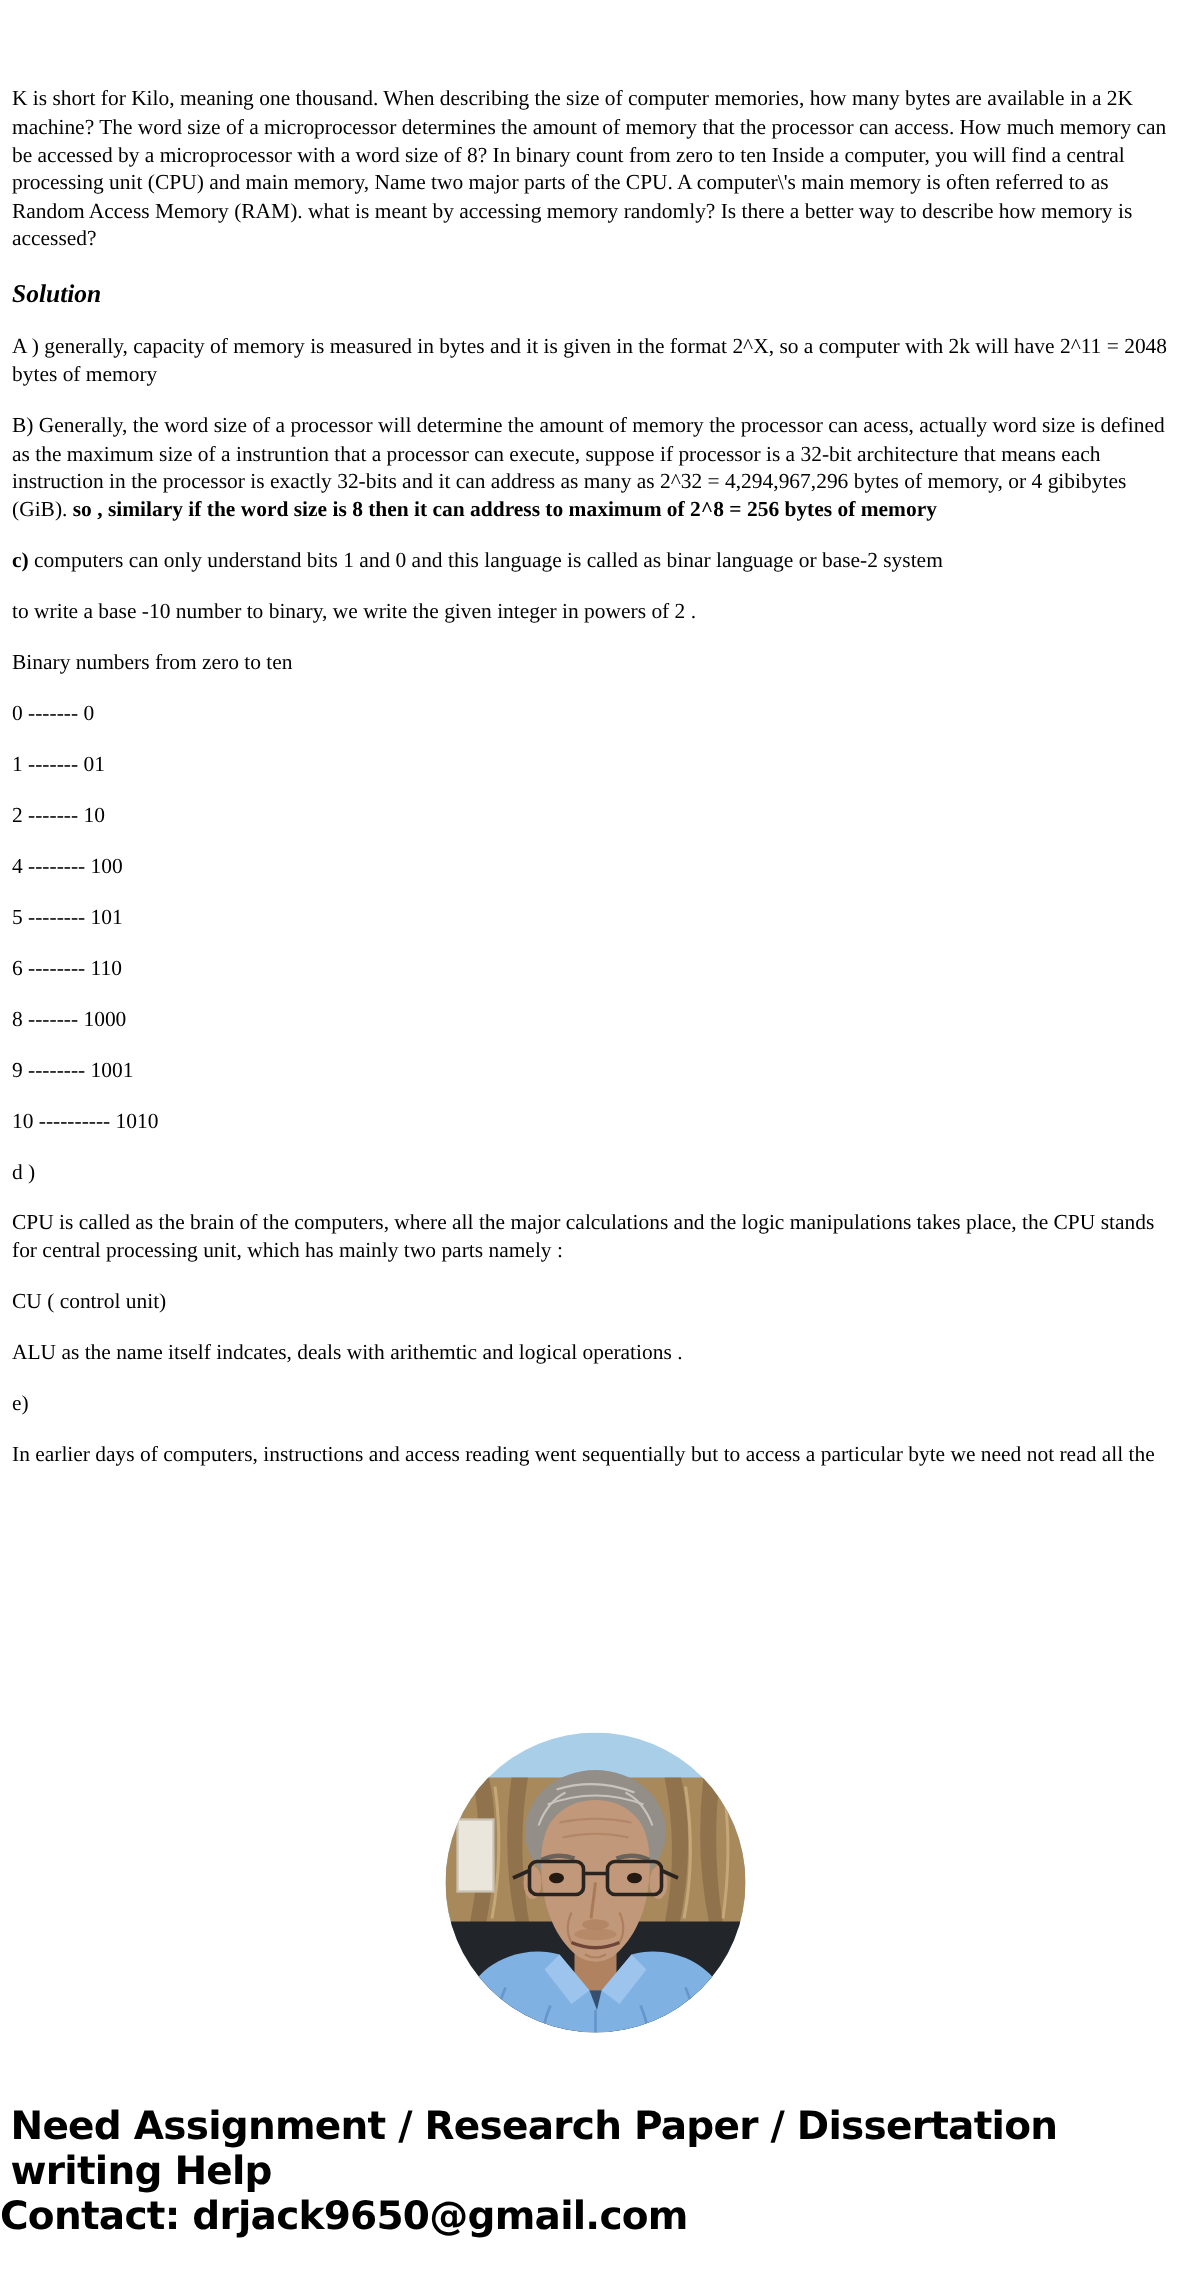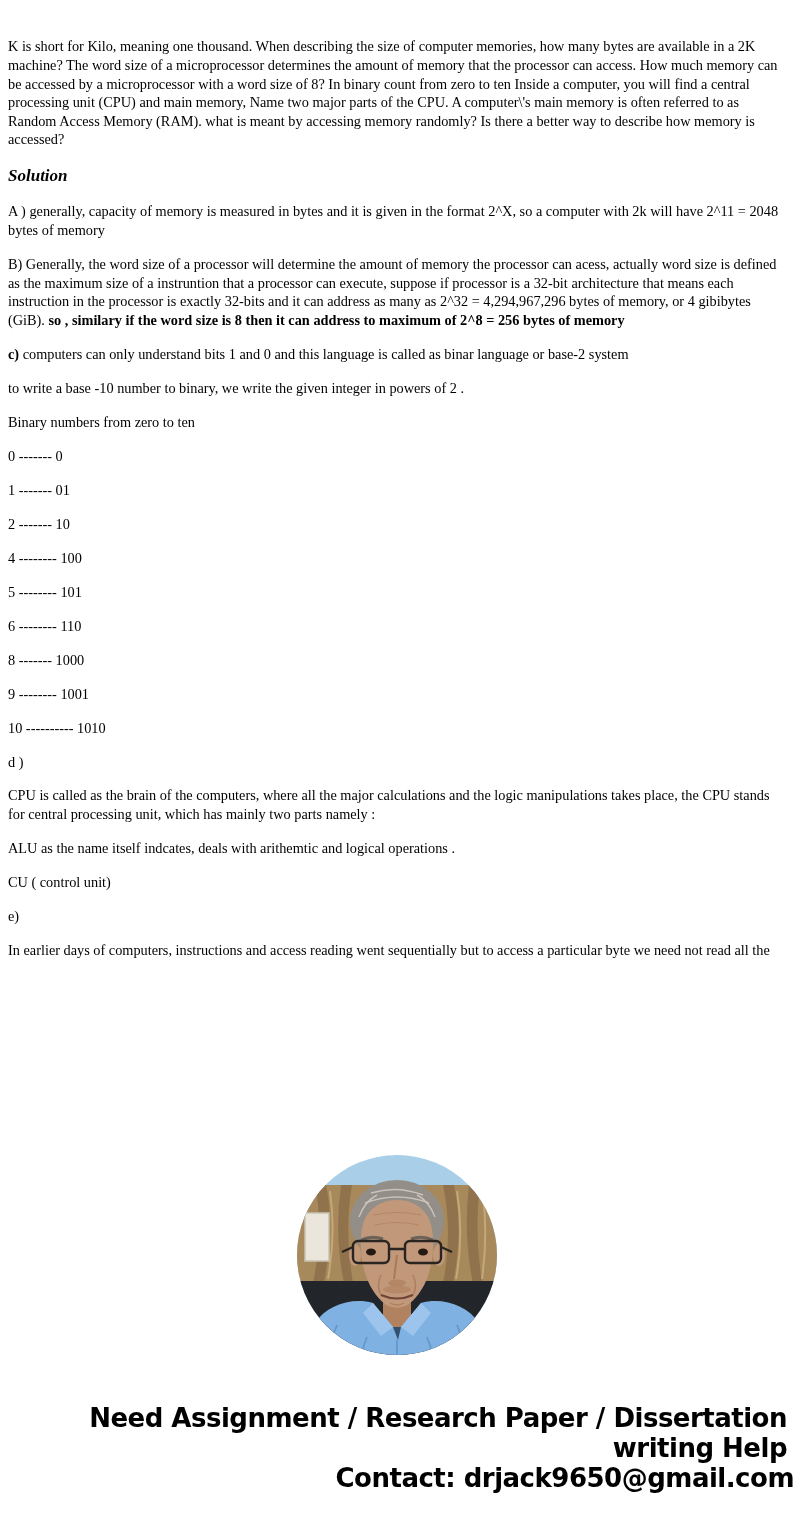--- a/index.html
+++ b/index.html
@@ -2,29 +2,29 @@
 <html><head>
 <meta charset="utf-8">
 <style>
   html,body{margin:0;padding:0;}
   body{
     width:794px;height:1523px;background:#ffffff;color:#000000;
     font-family:"Liberation Serif", serif;overflow:hidden;position:relative;
   }
   .doc{
     box-sizing:border-box;height:1127px;overflow:hidden;
-    padding:22px 9px 0 8px;font-size:14.3px;line-height:18.6px;
+    padding:42px 9px 0 8px;font-size:14.3px;line-height:18.6px;
   }
   .doc p{margin:15.4px 0;}
   .doc h2{font-size:17px;line-height:22px;margin:16px 0 0;font-weight:bold;font-style:italic;}
   .doc i{font-style:italic;}
   .doc b{font-weight:bold;}
   .avatar{display:block;margin:28px auto 0;}
   .footer{
-    margin-top:48px;text-align:right;
+    margin-top:48px;text-align:left;
     font-family:"DejaVu Sans", sans-serif;font-weight:bold;
     font-size:26px;line-height:30px;letter-spacing:-0.5px;color:#000;
   }
   .footer .help{max-width:780px;margin:0 auto;}
 </style>
 </head>
 <body>
 
 <div class="doc">
   <p>K is short for Kilo, meaning one thousand. When describing the size of computer memories, how many bytes are available in a 2K machine? The word size of a microprocessor determines the amount of memory that the processor can access. How much memory can be accessed by a microprocessor with a word size of 8? In binary count from zero to ten Inside a computer, you will find a central processing unit (CPU) and main memory, Name two major parts of the CPU. A computer\'s main memory is often referred to as Random Access Memory (RAM). what is meant by accessing memory randomly? Is there a better way to describe how memory is accessed?</p>
@@ -49,23 +49,23 @@
   <p>6 -------- 110</p>
   <p>8 ------- 1000</p>
   <p>9 -------- 1001</p>
   <p>10 ---------- 1010</p>
 
   <p>d )</p>
 
   <p>CPU is called as the brain of the computers, where all the major calculations and the logic manipulations takes place, the CPU stands for central processing unit, which has mainly two parts namely :</p>
 
 
+  <p>CU ( control unit)</p>
+
   <p>ALU as the name itself indcates, deals with arithemtic and logical operations .</p>
-
-  <p>CU ( control unit)</p>
 
 
   <p>e)</p>
 
   <p>In earlier days of computers, instructions and access reading went sequentially but to access a particular byte we need not read all the</p>
 </div>
 
 <svg class="avatar" width="200" height="200" viewBox="0 0 200 200" xmlns="http://www.w3.org/2000/svg">
   <defs>
     <clipPath id="avclip">

